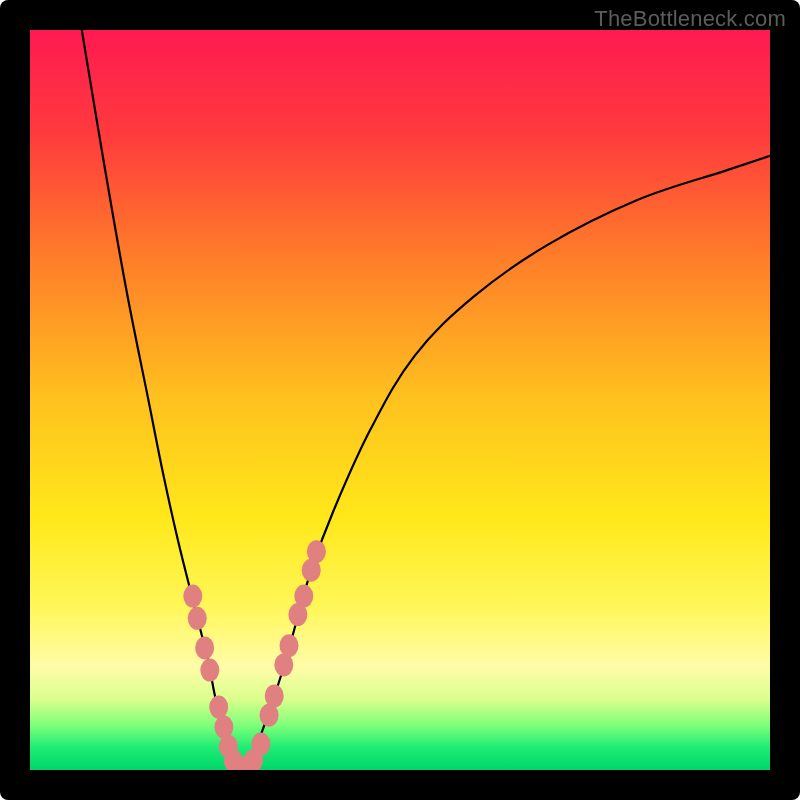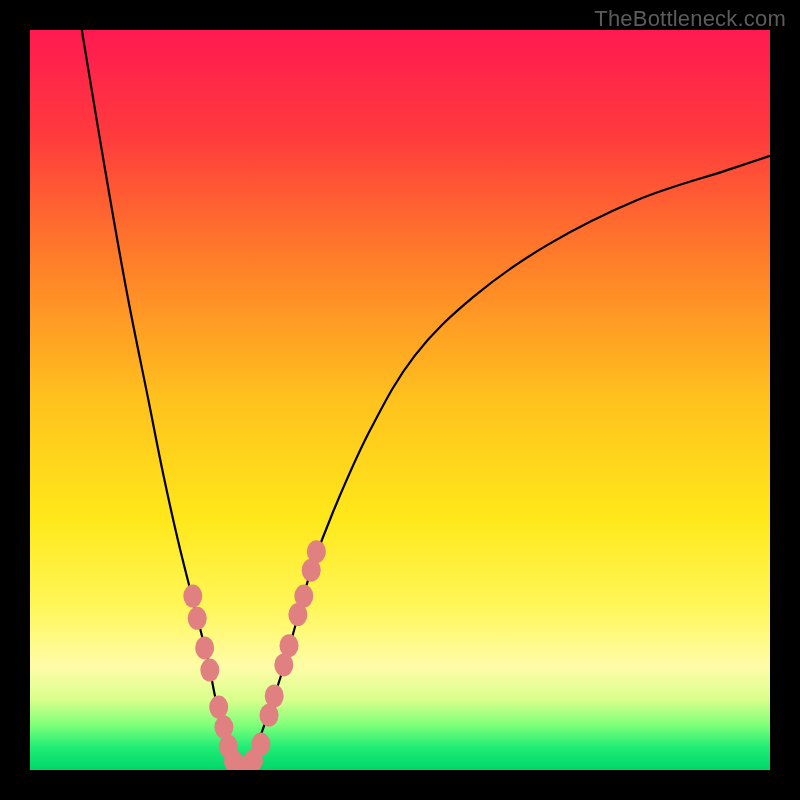--- a/index.html
+++ b/index.html
@@ -8,20 +8,21 @@
     width: 800px;
     height: 800px;
     overflow: hidden;
     font-family: Arial, Helvetica, sans-serif;
   }
   .frame {
     width: 800px;
     height: 800px;
     background: #000;
     position: relative;
+    border-radius: 8px;
   }
   .watermark {
     position: absolute;
     top: 6px;
     right: 14px;
     font-size: 22px;
     font-weight: 500;
     color: #5c5c5c;
     letter-spacing: 0.2px;
     z-index: 10;

